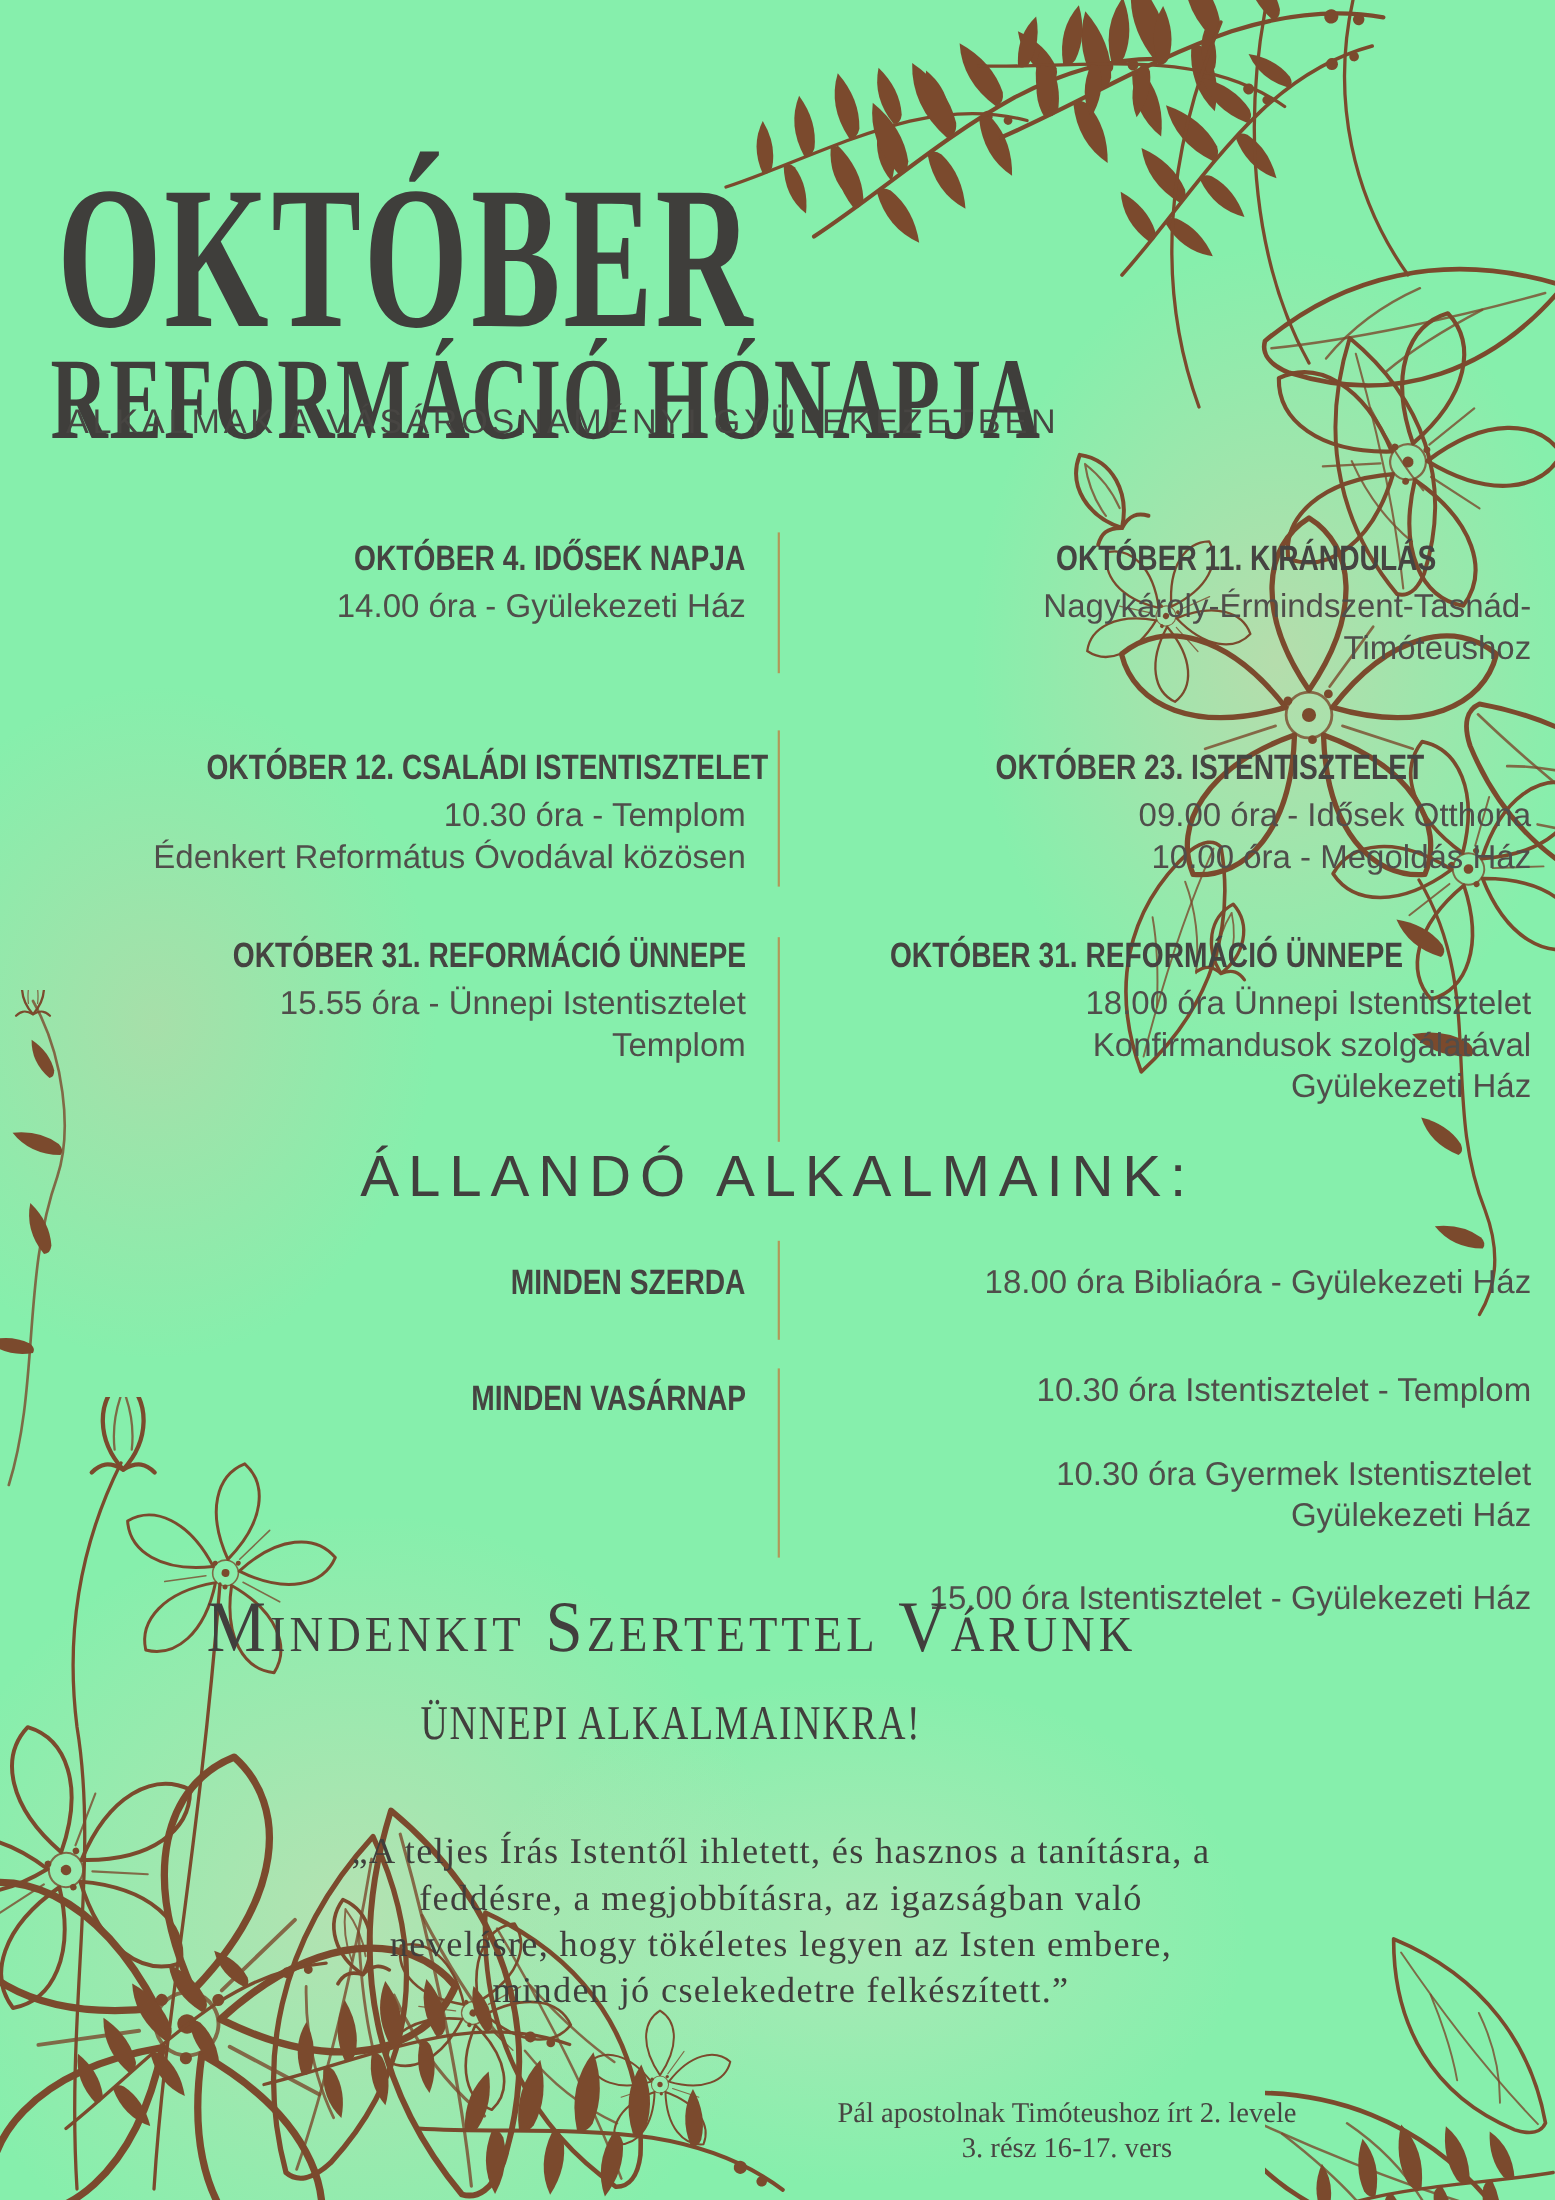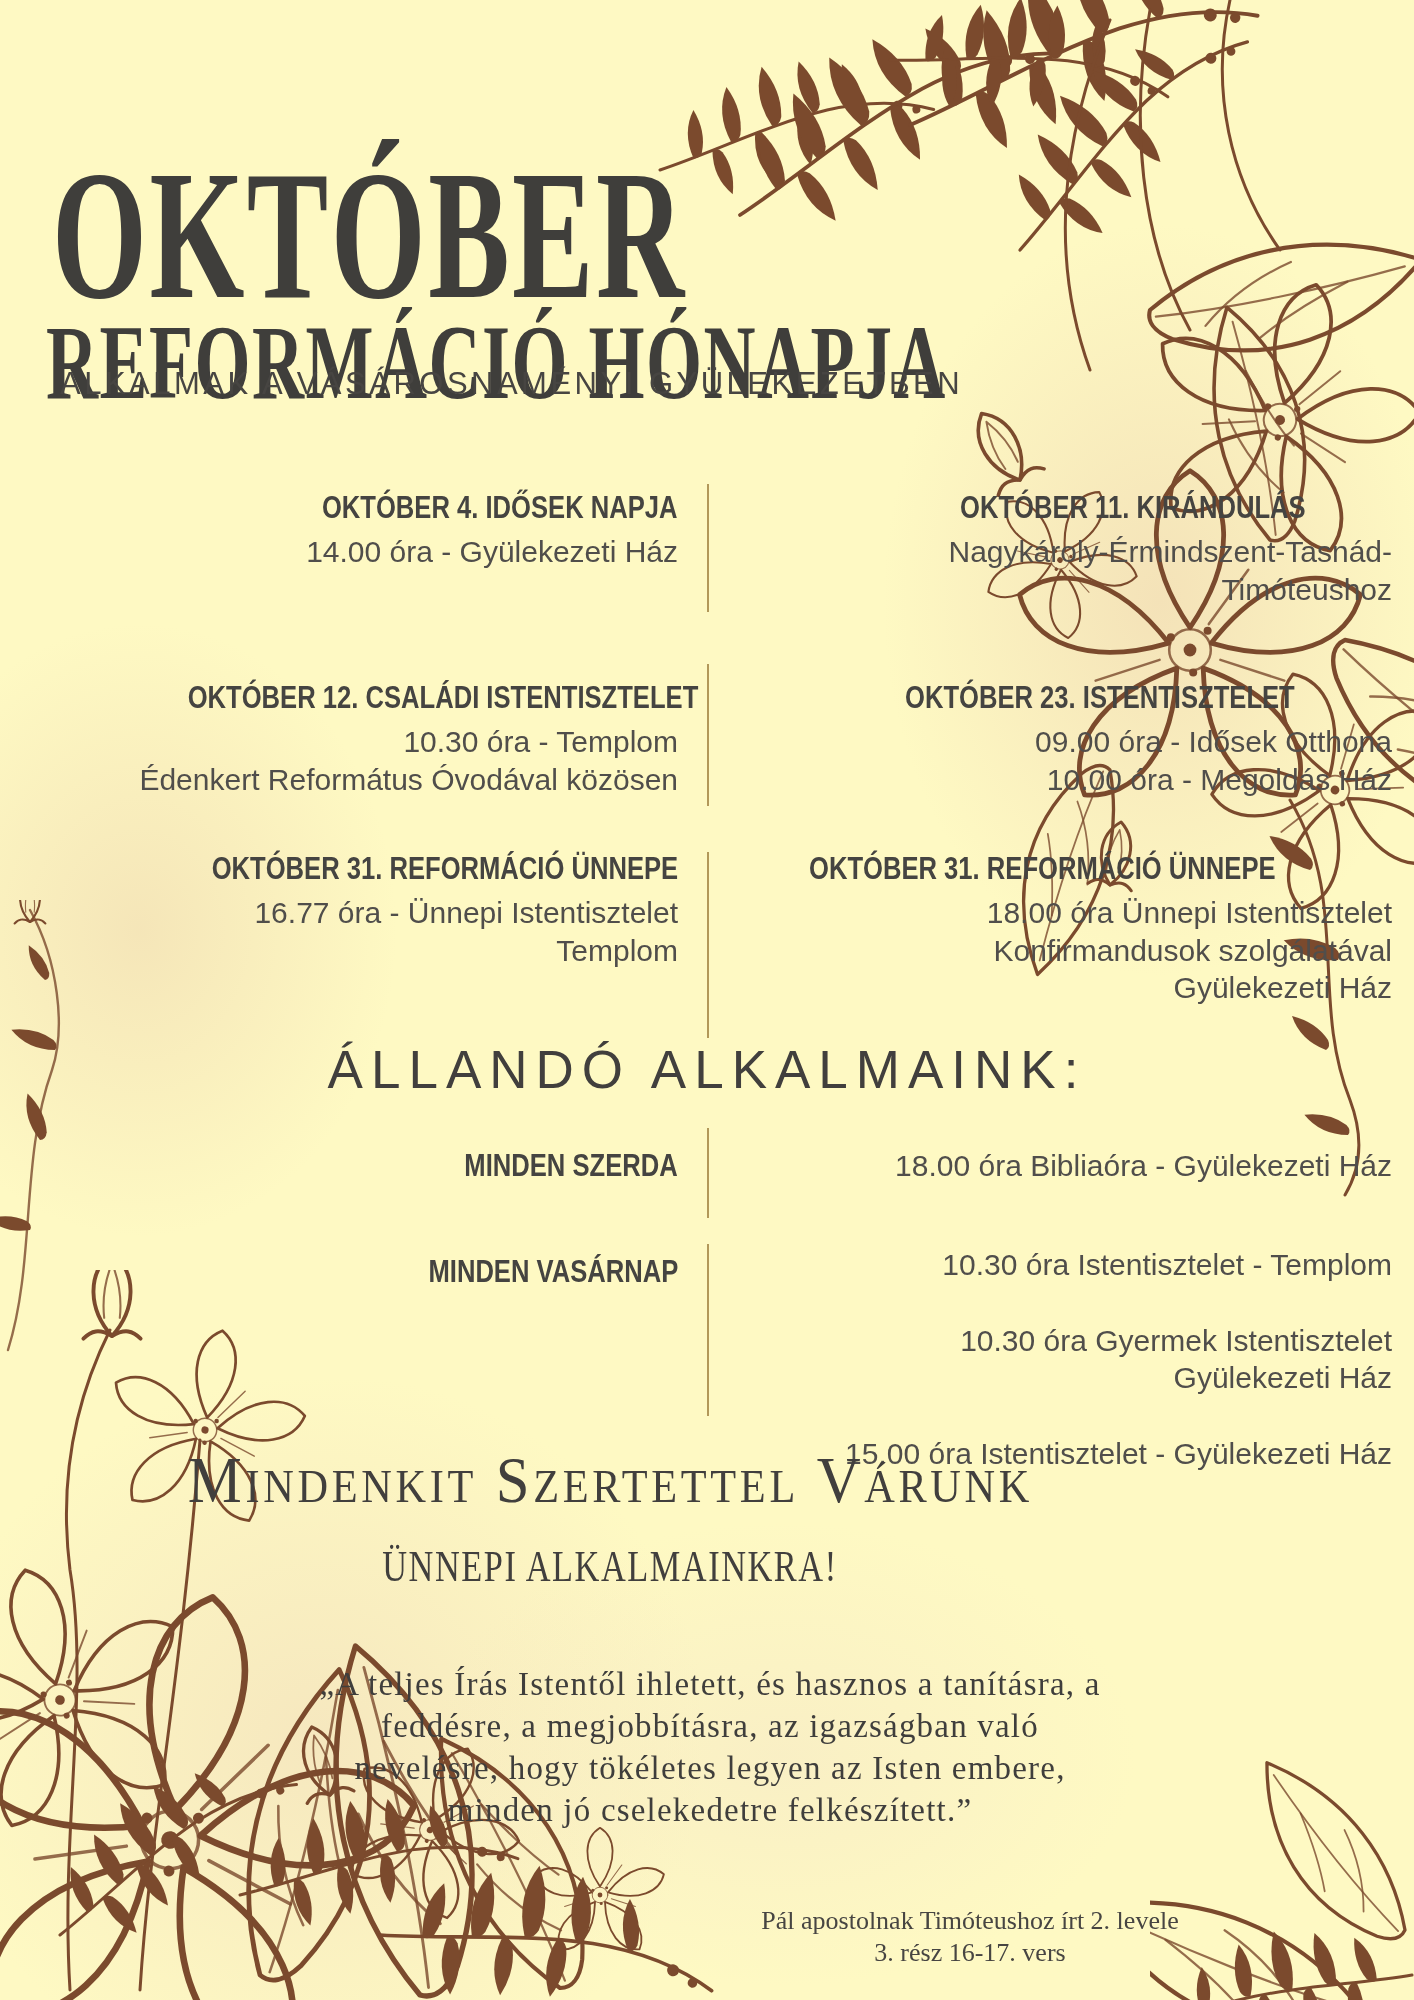--- a/index.html
+++ b/index.html
@@ -1,18 +1,18 @@
 <!DOCTYPE html>
 <html><head>
 <meta charset="utf-8">
 <style>
   html,body{margin:0;padding:0;background:#d9d6d1;}
   .poster{
     position:relative;width:1414px;height:2000px;margin:0 auto;
-    background:#fef9c3;overflow:hidden;
+    background:#86efac;overflow:hidden;
     font-family:"Liberation Sans",sans-serif;color:#4c4a47;
     --floral:#7b4a2d;--gold:#b29859;--ink:#3f3e3b;
   }
   .wash{position:absolute;pointer-events:none;}
   .wash-tr{left:880px;top:220px;width:560px;height:760px;
     background:radial-gradient(ellipse at center,rgba(233,201,172,.48),rgba(233,201,172,0) 70%);}
   .wash-ml{left:-120px;top:620px;width:520px;height:620px;
     background:radial-gradient(ellipse at center,rgba(228,193,164,.35),rgba(228,193,164,0) 70%);}
   .wash-bl{left:-60px;top:1380px;width:760px;height:720px;
     background:radial-gradient(ellipse at center,rgba(236,210,185,.45),rgba(236,210,185,0) 72%);}
@@ -192,21 +192,21 @@
   </div>
   <div class="vdiv" style="top:664px;height:142px"></div>
   <div class="ev ev-right" style="top:679px">
     <div class="ev-title"><span class="sq sq-l">OKTÓBER 23. ISTENTISZTELET</span></div>
     <div class="ev-details">09.00 óra - Idősek Otthona
 10.00 óra - Megoldás Ház</div>
   </div>
 
   <div class="ev ev-left" style="top:850px">
     <div class="ev-title"><span class="sq sq-r">OKTÓBER 31. REFORMÁCIÓ ÜNNEPE</span></div>
-    <div class="ev-details">16.77 óra - Ünnepi Istentisztelet
+    <div class="ev-details">15.55 óra - Ünnepi Istentisztelet
 Templom</div>
   </div>
   <div class="vdiv" style="top:852px;height:186px"></div>
   <div class="ev ev-right" style="top:850px">
     <div class="ev-title"><span class="sq sq-l">OKTÓBER 31. REFORMÁCIÓ ÜNNEPE</span></div>
     <div class="ev-details">18.00 óra Ünnepi Istentisztelet
 Konfirmandusok szolgálatával
 Gyülekezeti Ház</div>
   </div>
 

